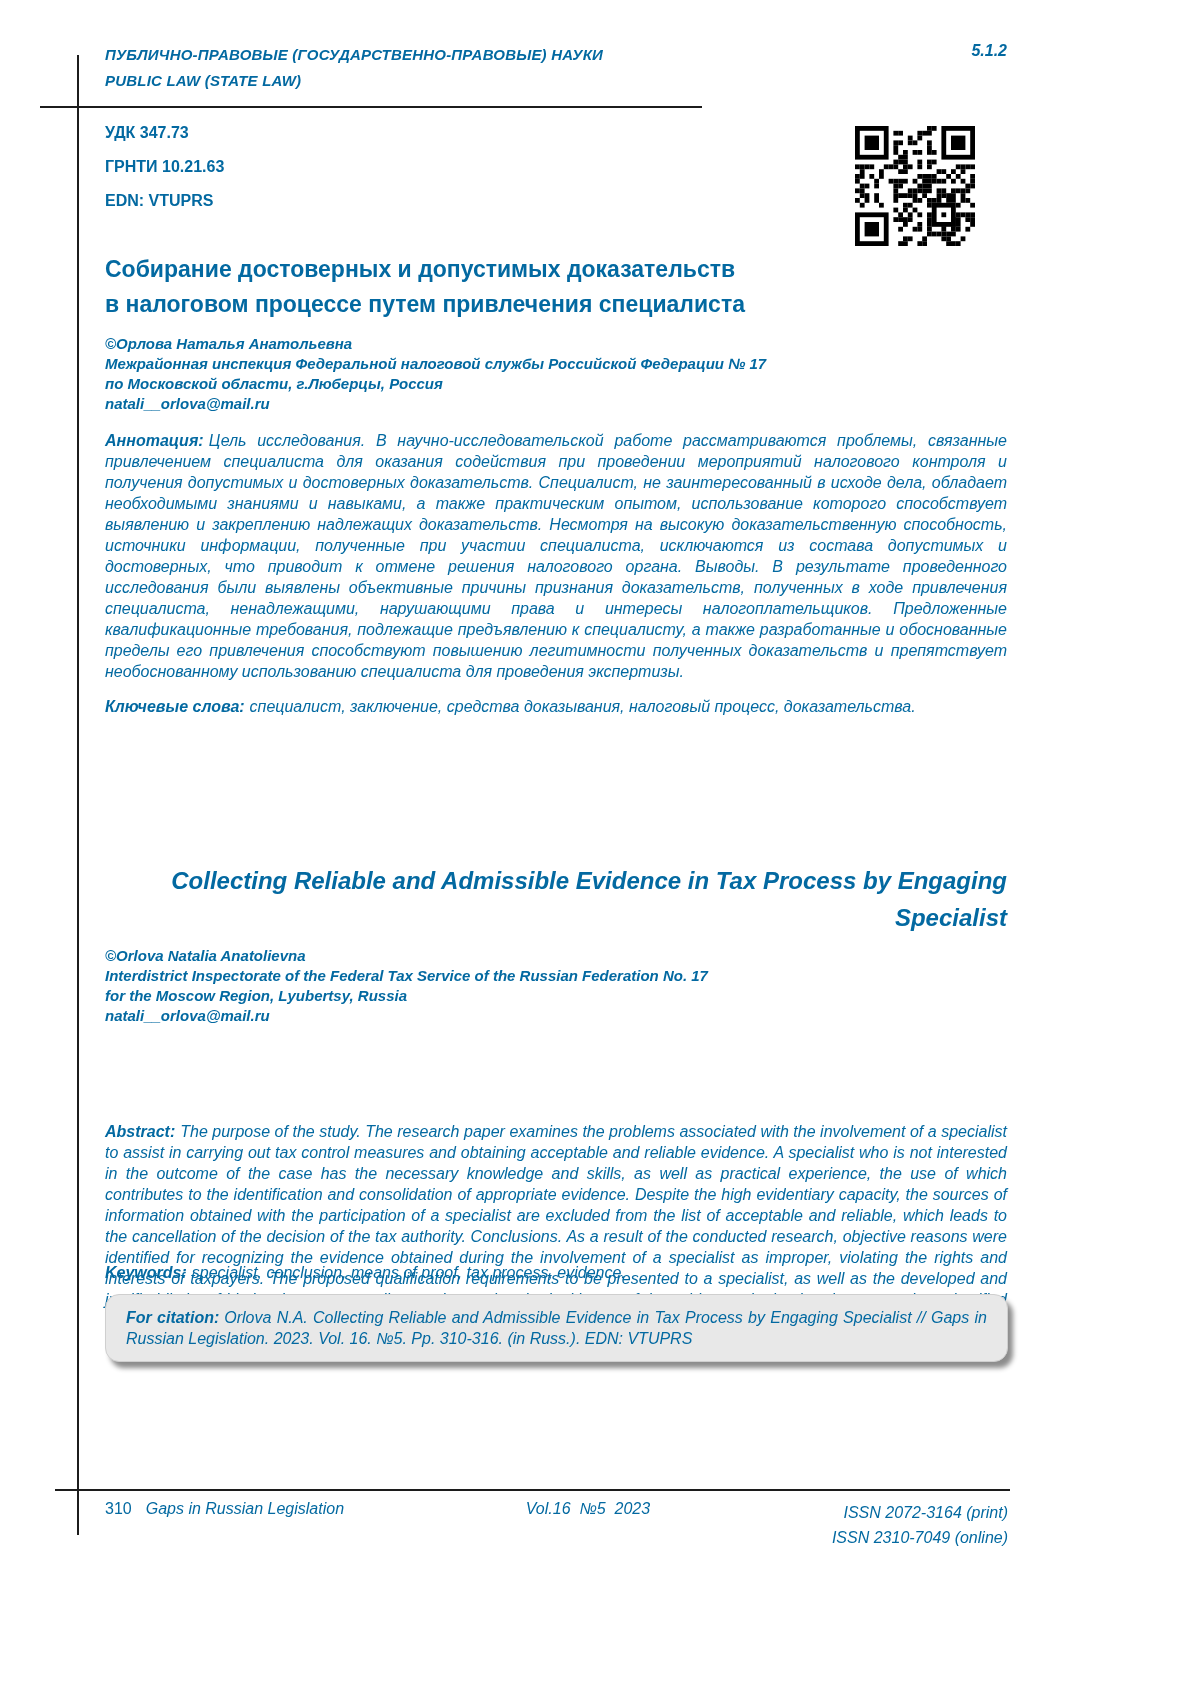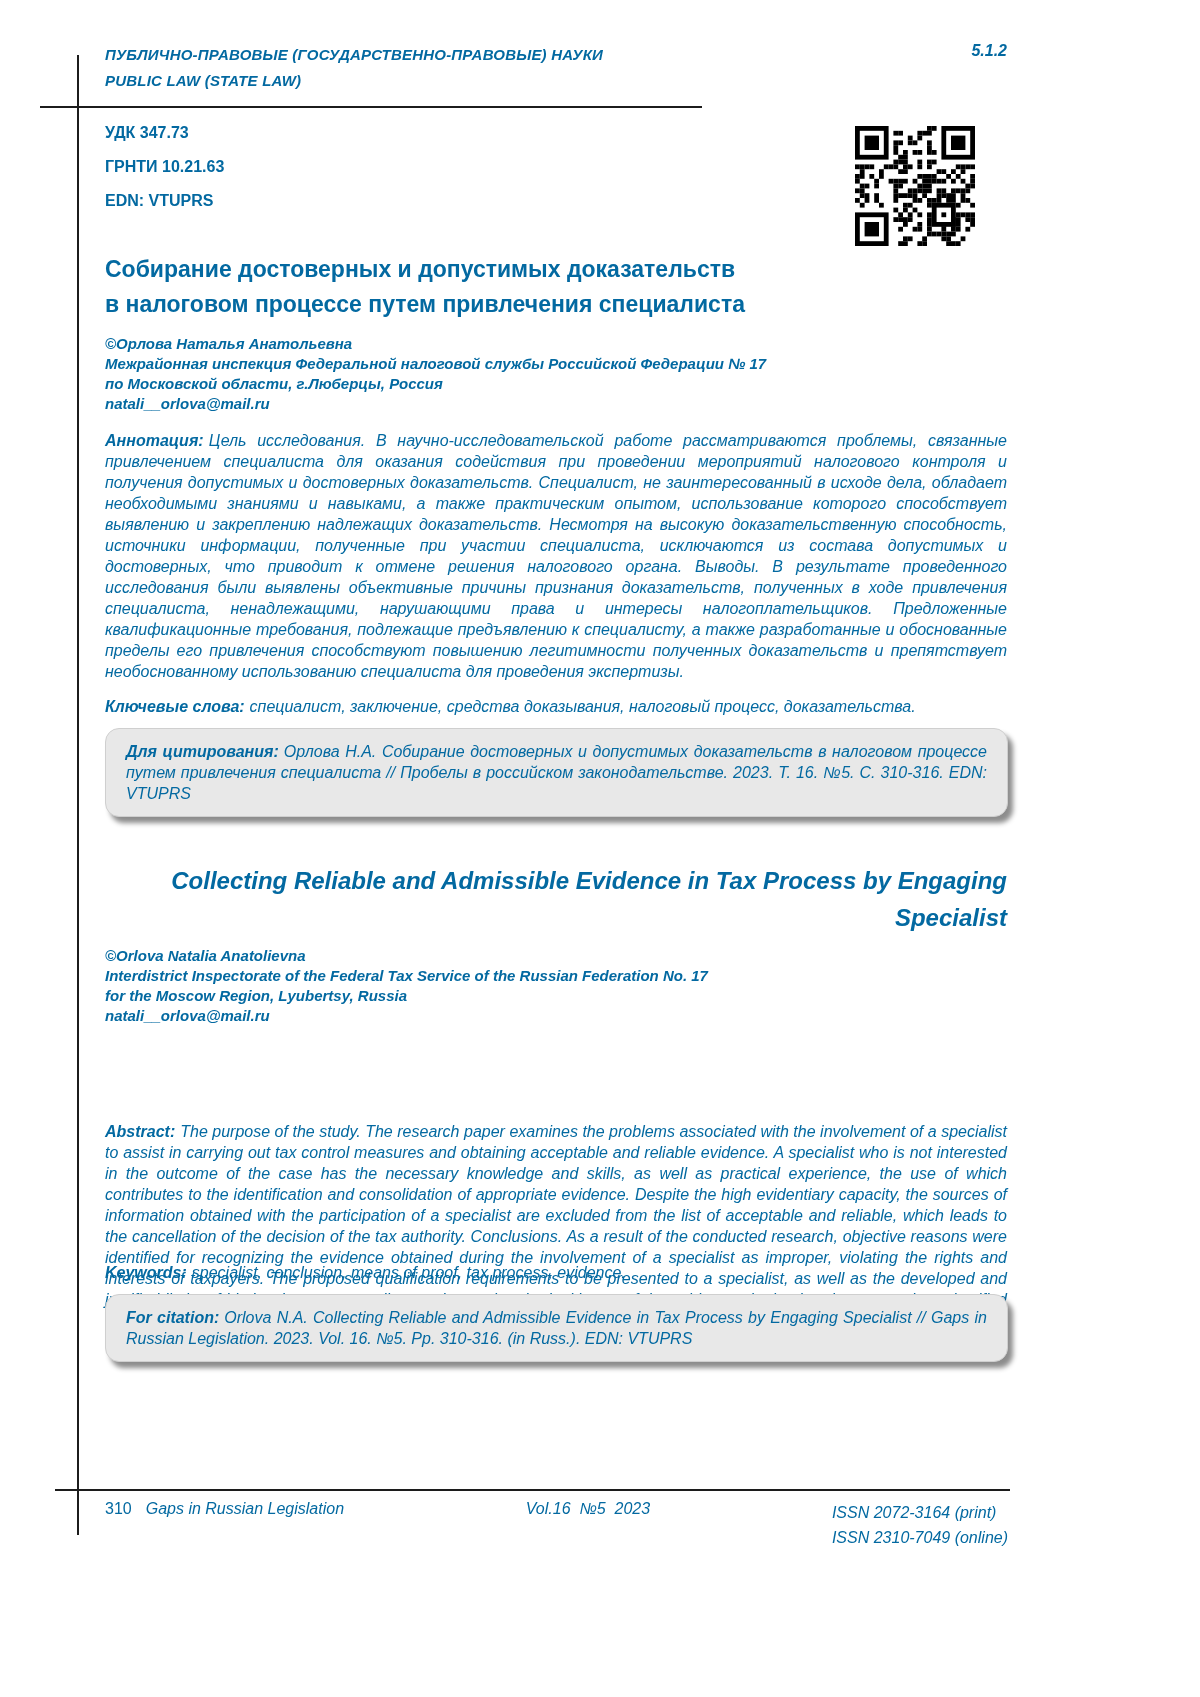--- a/index.html
+++ b/index.html
@@ -279,25 +279,20 @@
   </div>
 
   <p class="abs para" style="left:105px; top:430px; width:902px;">
     <span class="lbl">Аннотация:</span><span>Цель исследования. В научно-исследовательской работе рассматриваются проблемы, связанные привлечением специалиста для оказания содействия при проведении мероприятий налогового контроля и получения допустимых и достоверных доказательств. Специалист, не заинтересованный в исходе дела, обладает необходимыми знаниями и навыками, а также практическим опытом, использование которого способствует выявлению и закреплению надлежащих доказательств. Несмотря на высокую доказательственную способность, источники информации, полученные при участии специалиста, исключаются из состава допустимых и достоверных, что приводит к отмене решения налогового органа. Выводы. В результате проведенного исследования были выявлены объективные причины признания доказательств, полученных в ходе привлечения специалиста, ненадлежащими, нарушающими права и интересы налогоплательщиков. Предложенные квалификационные требования, подлежащие предъявлению к специалисту, а также разработанные и обоснованные пределы его привлечения способствуют повышению легитимности полученных доказательств и препятствует необоснованному использованию специалиста для проведения экспертизы.</span>
   </p>
 
   <p class="abs para" style="left:105px; top:696px; width:902px;">
     <span class="lbl">Ключевые слова:</span><span>специалист, заключение, средства доказывания, налоговый процесс, доказательства.</span>
   </p>
 
-  <div class="abs cite-box" style="left:105px; top:728px; width:903px;">
-    <p class="para">
-      <span class="lbl">Для цитирования:</span><span>Орлова Н.А. Собирание достоверных и допустимых доказательств в налоговом процессе путем привлечения специалиста // Пробелы в российском законодательстве. 2023. Т. 16. №5. С. 310-316. EDN: VTUPRS</span>
-    </p>
-  </div>
 
   <div class="abs title-en" style="left:105px; top:862px; width:902px;text-align:right;">
     <span style="display:block">Collecting Reliable and Admissible Evidence in Tax Process by Engaging</span>
     <span style="display:block">Specialist</span>
   </div>
 
   <div class="abs author-block" style="left:105px; top:946px; width:902px;">
     <div>©Orlova Natalia Anatolievna</div>
     <div>Interdistrict Inspectorate of the Federal Tax Service of the Russian Federation No. 17</div>
     <div>for the Moscow Region, Lyubertsy, Russia</div>
@@ -318,19 +313,19 @@
     </p>
   </div>
 
   <div class="abs hrule" style="left:55px; top:1489px; width:955px;"></div>
   <div class="abs footer" style="left:105px; top:1500px; width:903px;">
     <div style="display:flex; gap:14px;">
       <span class="upright">310</span>
       <span>Gaps in Russian Legislation</span>
     </div>
     <div style="white-space:pre;">Vol.16  №5  2023</div>
-    <div style="text-align:left; line-height:25px;">
+    <div style="text-align:right; line-height:25px;">
       <div>ISSN 2072-3164 (print)</div>
       <div>ISSN 2310-7049 (online)</div>
     </div>
   </div>
 
 </div>
 
 </body></html>

